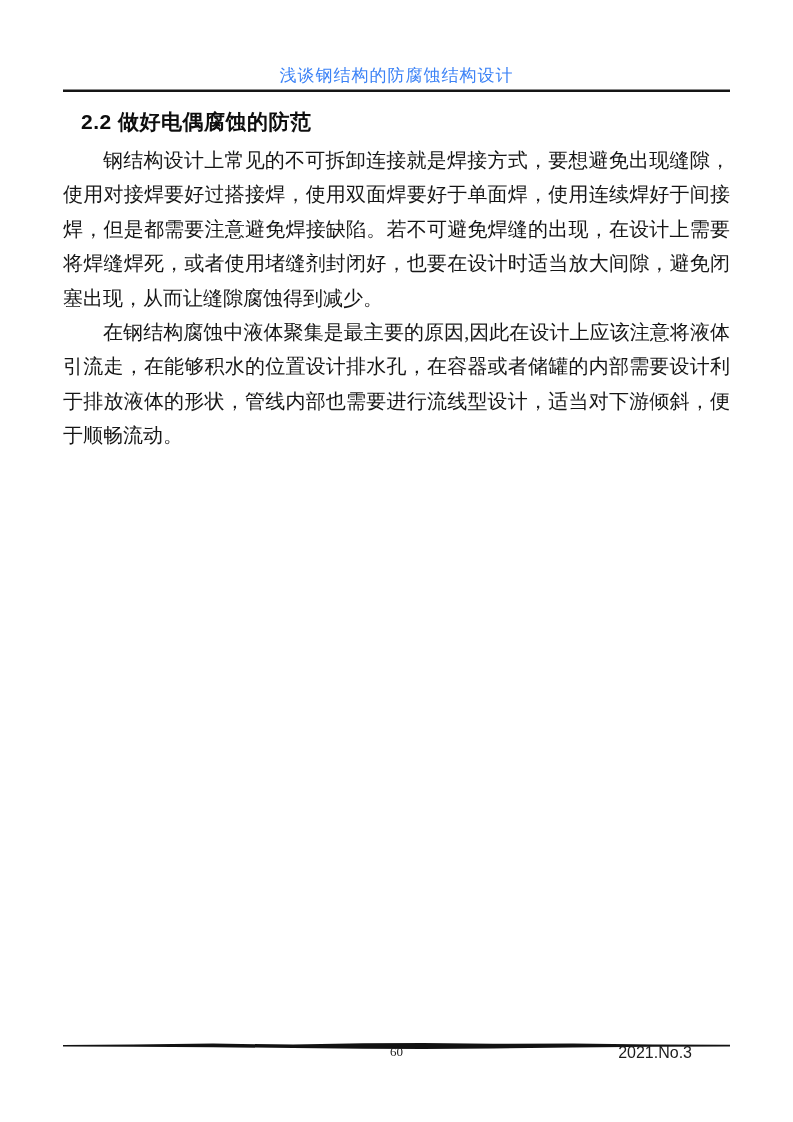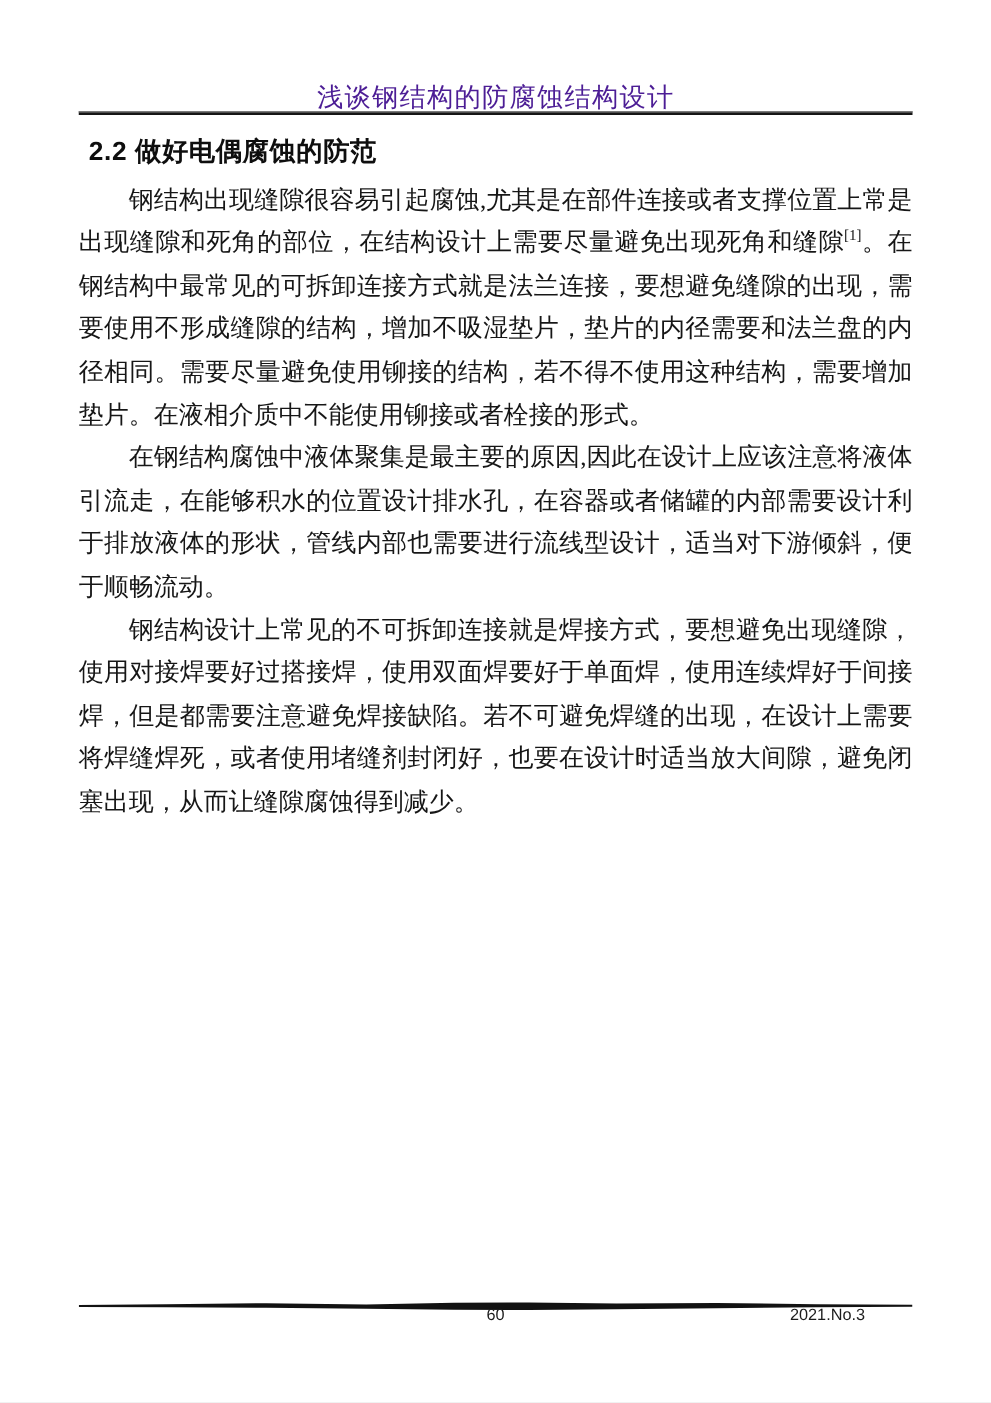--- a/index.html
+++ b/index.html
@@ -17,23 +17,23 @@
     color: #1a1a1a;
     overflow: hidden;
   }
   
   .running-head {
     position: absolute;
     top: 64px;
     left: 63px;
     width: 667px;
     text-align: center;
-    font-size: 21px;
+    font-size: 17px;
     letter-spacing: 1px;
-    color: #4c1d95;
+    color: #3b82f6;
     font-family: "Liberation Serif", "DejaVu Serif", serif;
   }
   .header-rule {
     position: absolute;
     top: 89px;
     left: 63px;
     width: 667px;
     height: 2px;
     background: #151515;
     border-top: 1px solid #8a8a8a;
@@ -50,21 +50,21 @@
     color: #161616;
   }
   .doc-body p {
     margin: 0;
     text-justify: inter-ideograph;
   }
   .doc-body p.indent {
     text-indent: 2em;
   }
   .doc-body h2 {
-    margin: 6px 0 4px 8px;
+    margin: 6px 0 4px 18px;
     font-size: 21px;
     line-height: 34px;
     font-weight: bold;
     color: #0e0e0e;
     font-family: "Liberation Sans", "DejaVu Sans", sans-serif;
     letter-spacing: 0.5px;
   }
   sup.cite-ref {
     font-size: 12px;
     line-height: 0;
@@ -79,51 +79,50 @@
     height: 8px;
   }
   .footer-page-number {
     position: absolute;
     top: 1044px;
     left: 63px;
     width: 667px;
     text-align: center;
     font-size: 13px;
     color: #1c1c1c;
-    font-family: Liberation Sans, sans-serif;
+    font-family: Liberation Serif, serif;
   }
   .footer-issue {
     position: absolute;
     top: 1044px;
     right: 101px;
-    font-size: 13px;
+    font-size: 16px;
     color: #1c1c1c;
     font-family: "Liberation Sans", "DejaVu Sans", sans-serif;
   }
 </style>
 </head>
 <body>
 
 <div class="page">
 
   <div class="running-head">浅谈钢结构的防腐蚀结构设计</div>
   <div class="header-rule"></div>
 
   <div class="doc-body">
 
 
     <h2>2.2 做好电偶腐蚀的防范</h2>
 
 
 
-    <p class="indent"><span>钢结构出现缝隙很容易引起腐蚀,尤其是在部件连接或者支撑位置上常是出现缝隙和死角的部位，在结构设计上需要尽量避免出现死角和缝隙</span><sup class="cite-ref">[1]</sup><span>。在钢结构中最常见的可拆卸连接方式就是法兰连接，要想避免缝隙的出现，需要使用不形成缝隙的结构，增加不吸湿垫片，垫片的内径需要和法兰盘的内径相同。需要尽量避免使用铆接的结构，若不得不使用这种结构，需要增加垫片。在液相介质中不能使用铆接或者栓接的形式。</span></p>
+
+    <p class="indent">钢结构设计上常见的不可拆卸连接就是焊接方式，要想避免出现缝隙，使用对接焊要好过搭接焊，使用双面焊要好于单面焊，使用连续焊好于间接焊，但是都需要注意避免焊接缺陷。若不可避免焊缝的出现，在设计上需要将焊缝焊死，或者使用堵缝剂封闭好，也要在设计时适当放大间隙，避免闭塞出现，从而让缝隙腐蚀得到减少。</p>
 
     <p class="indent">在钢结构腐蚀中液体聚集是最主要的原因,因此在设计上应该注意将液体引流走，在能够积水的位置设计排水孔，在容器或者储罐的内部需要设计利于排放液体的形状，管线内部也需要进行流线型设计，适当对下游倾斜，便于顺畅流动。</p>
-
-    <p class="indent">钢结构设计上常见的不可拆卸连接就是焊接方式，要想避免出现缝隙，使用对接焊要好过搭接焊，使用双面焊要好于单面焊，使用连续焊好于间接焊，但是都需要注意避免焊接缺陷。若不可避免焊缝的出现，在设计上需要将焊缝焊死，或者使用堵缝剂封闭好，也要在设计时适当放大间隙，避免闭塞出现，从而让缝隙腐蚀得到减少。</p>
 
   </div>
 
   <div class="footer-rule">
     <svg width="667" height="8" viewBox="0 0 667 8" xmlns="http://www.w3.org/2000/svg">
       <polygon fill="#121212" points="
         0,3.0 70,2.4 150,1.6 230,2.6 300,1.2 360,1.0 430,1.8 510,1.4 590,2.4 667,2.8
         667,4.4 590,4.8 510,5.6 430,6.4 360,7.0 300,6.8 230,6.0 150,5.2 70,4.8 0,4.6"></polygon>
     </svg>
   </div>

